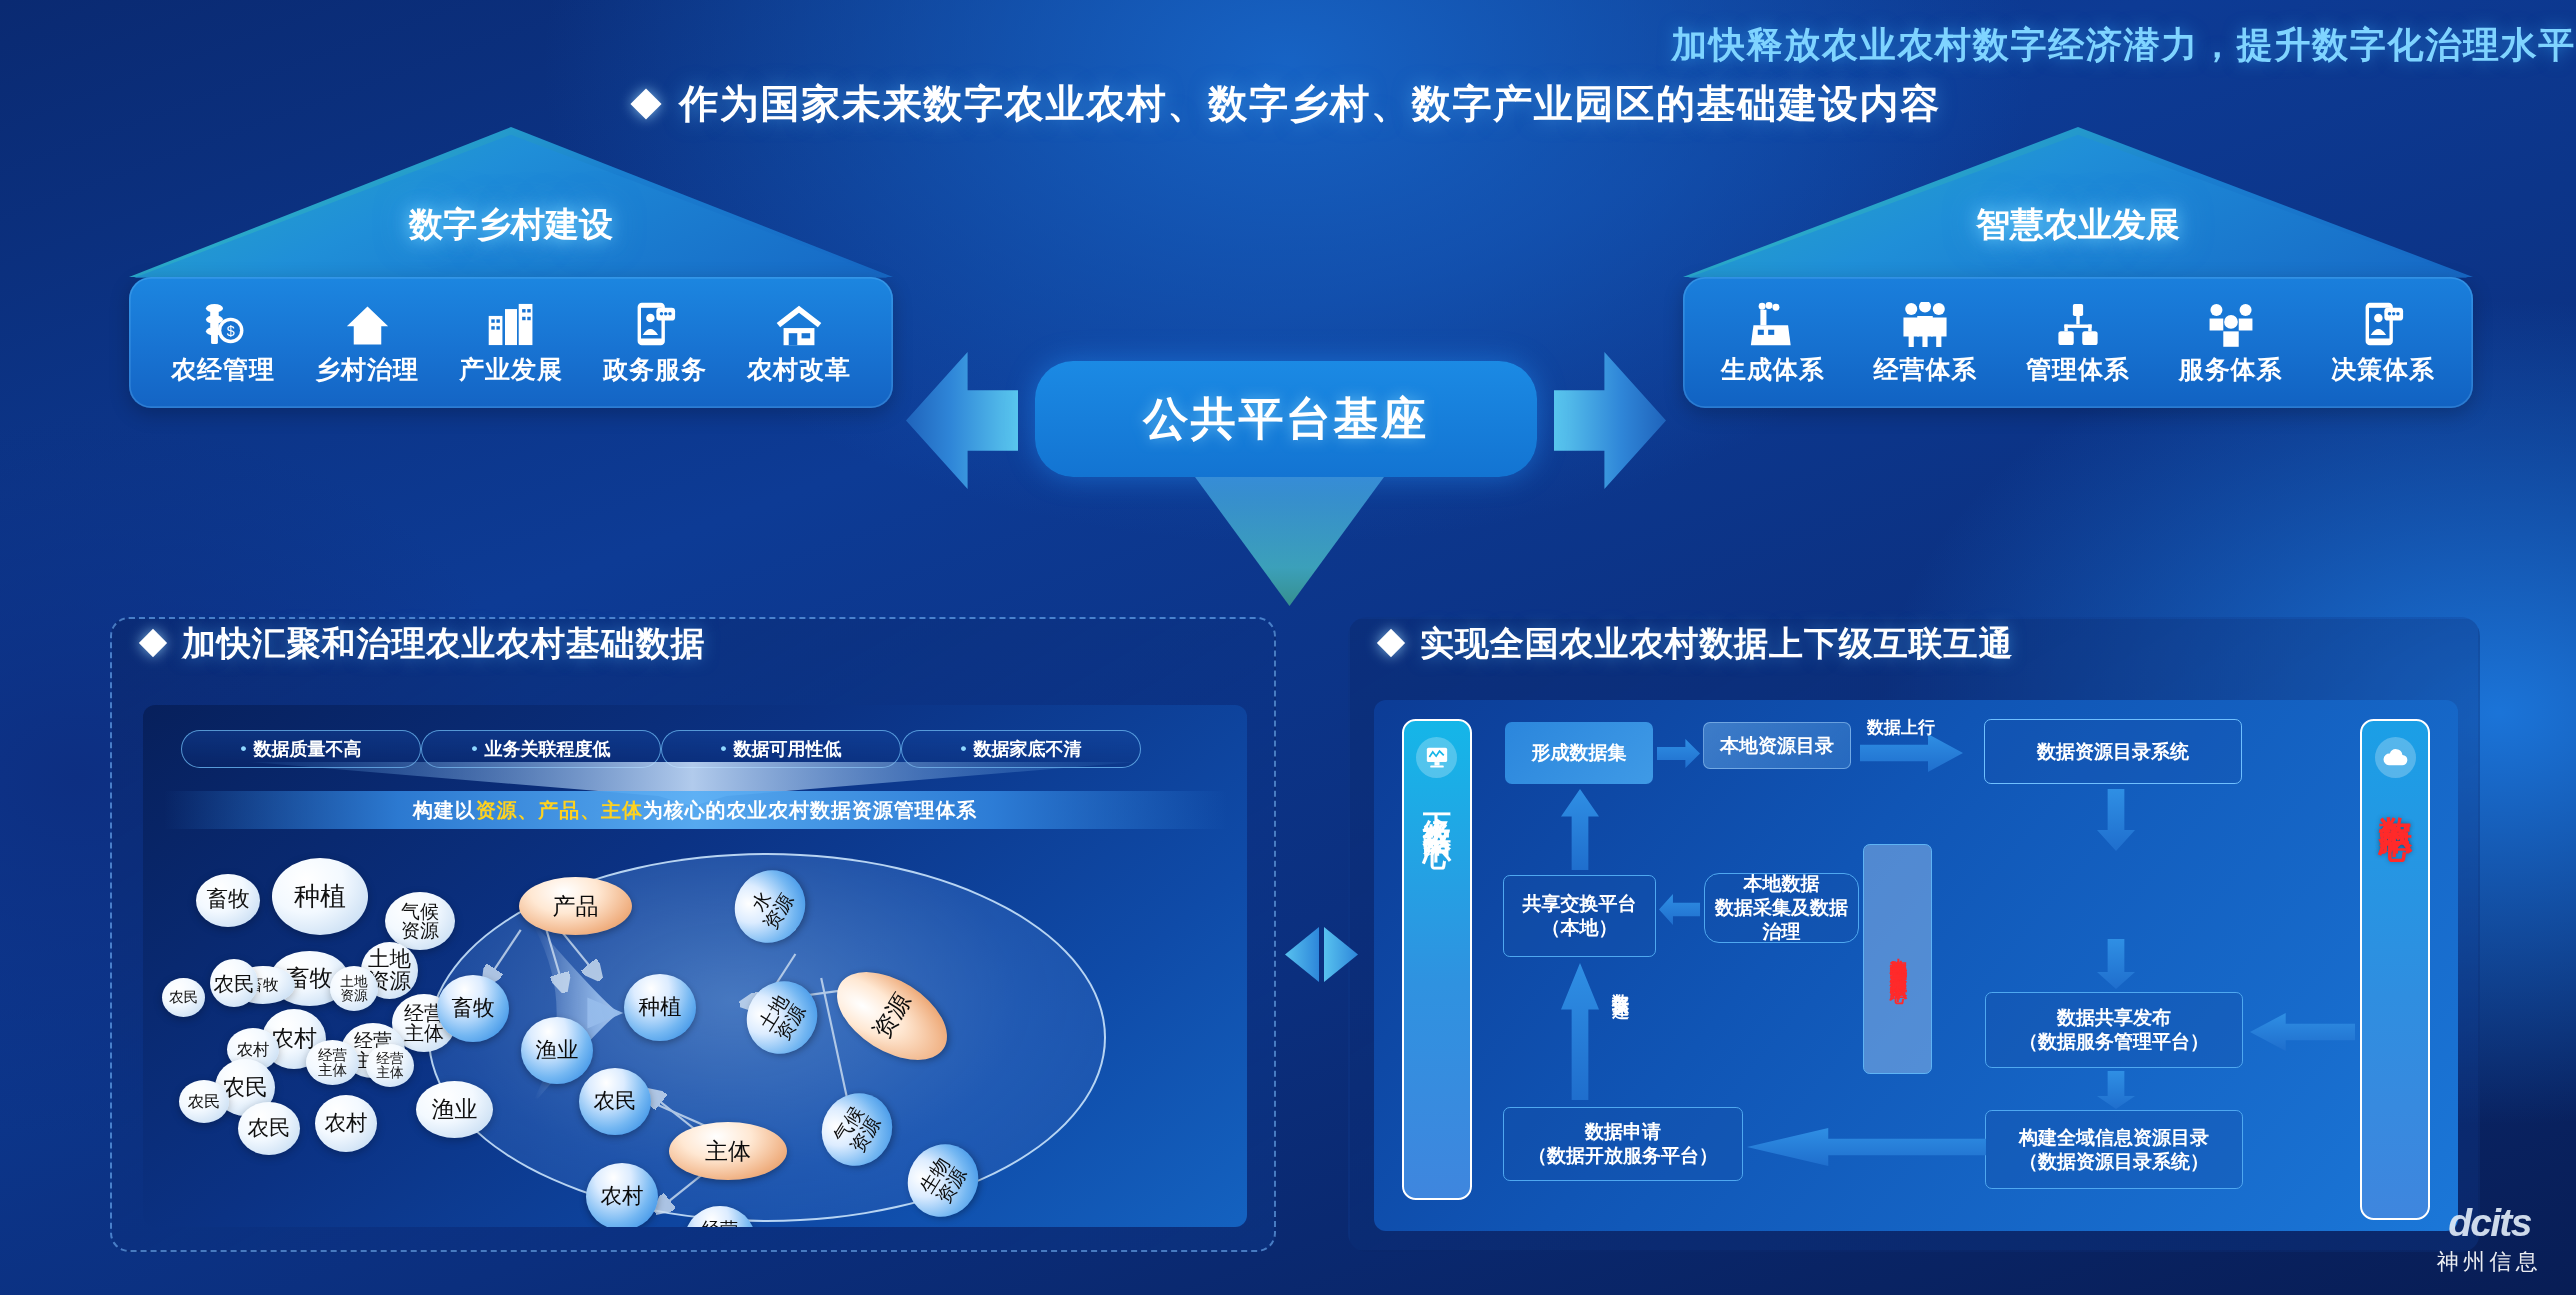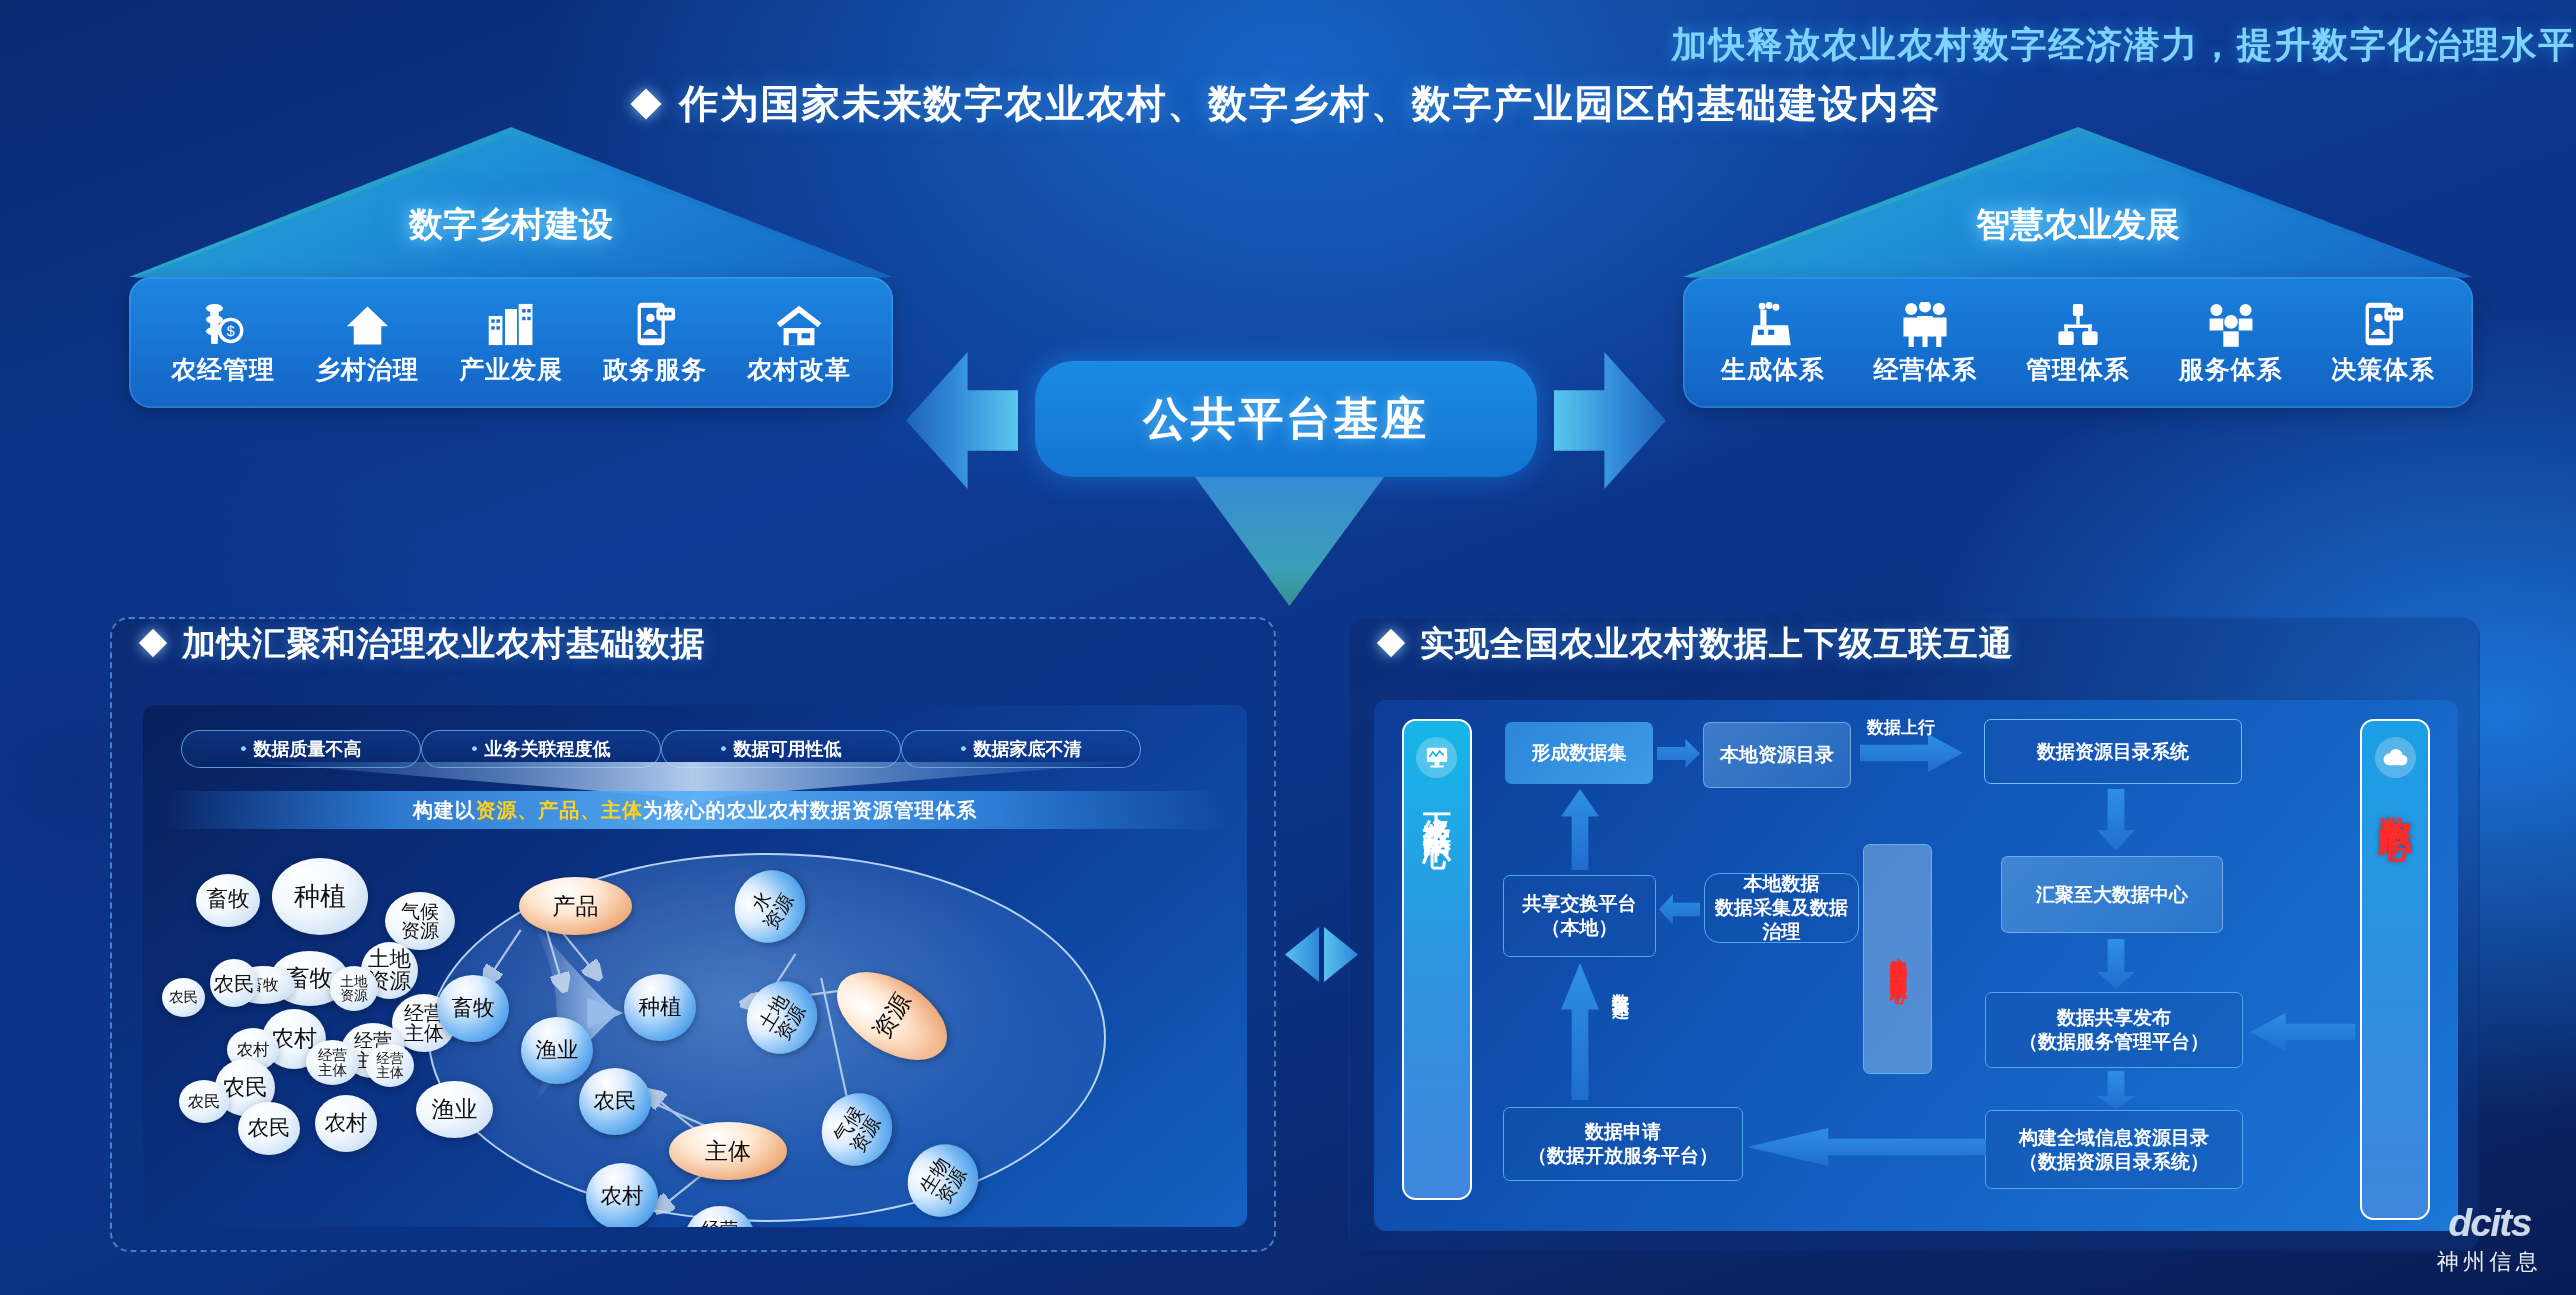--- a/index.html
+++ b/index.html
@@ -489,27 +489,26 @@
     <div class="vbar" id="dcRight">
       <div class="circ">
         <svg width="26" height="19" viewBox="0 0 30 22">
             <path d="M8 20 h15 a6 6 0 0 0 .6 -12 A7.5 7.5 0 0 0 9 6.5 A6.5 6.5 0 0 0 8 20 Z" fill="#fff"></path>
           </svg>
       </div>
       <div class="vtxt">数据中心</div>
     </div>
 
     <div class="fbox solid" style="left:131px; top:22px;  width:148px; height:62px;">形成数据集</div>
-    <div class="fbox glass" style="left:329px; top:22px;  width:148px; height:66px;">本地资源目录</div>
+    <div class="fbox glass" style="left:329px; top:22px;  width:148px; height:47px;">本地资源目录</div>
     <div class="fbox outline" style="left:129px; top:175px; width:153px; height:82px;">共享交换平台<br>（本地）</div>
     <div class="fbox outline" style="left:330px; top:173px; width:155px; height:70px;border-radius:15px;">本地数据<br>数据采集及数据治理</div>
     <div class="fbox outline" style="left:129px; top:407px; width:240px; height:74px;">数据申请<br>（数据开放服务平台）</div>
 
     <div class="fbox outline2" style="left:610px; top:19px;  width:258px; height:65px;">数据资源目录系统</div>
-    <div class="fbox glass" style="left:627px; top:156px; width:222px; height:77px;">汇聚至大数据中心</div>
     <div class="fbox outline" style="left:611px; top:292px; width:258px; height:76px;">数据共享发布<br>（数据服务管理平台）</div>
     <div class="fbox outline" style="left:611px; top:410px; width:258px; height:79px;">构建全域信息资源目录<br>（数据资源目录系统）</div>
 
     <div class="ar right" style="left:283px; top:39px;  width:43px; height:29px;"></div>
     <div class="ar up" style="left:187px; top:89px; width:38px; height:81px;"></div>
     <div class="ar left" style="left:285px; top:194px; width:41px; height:31px;"></div>
     <div class="ar up" style="left:187px; top:263px; width:38px; height:137px;"></div>
     <div class="ar right" style="left:486px; top:34px;  width:103px; height:38px;"></div>
     <div class="ar down" style="left:723px; top:89px; width:38px; height:62px;"></div>
     <div class="ar down" style="left:723px; top:239px; width:38px; height:50px;"></div>

